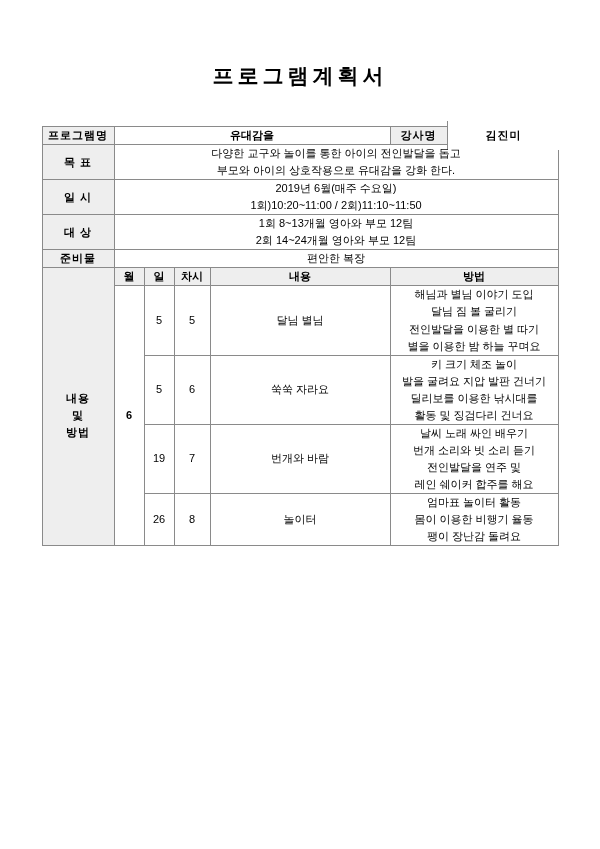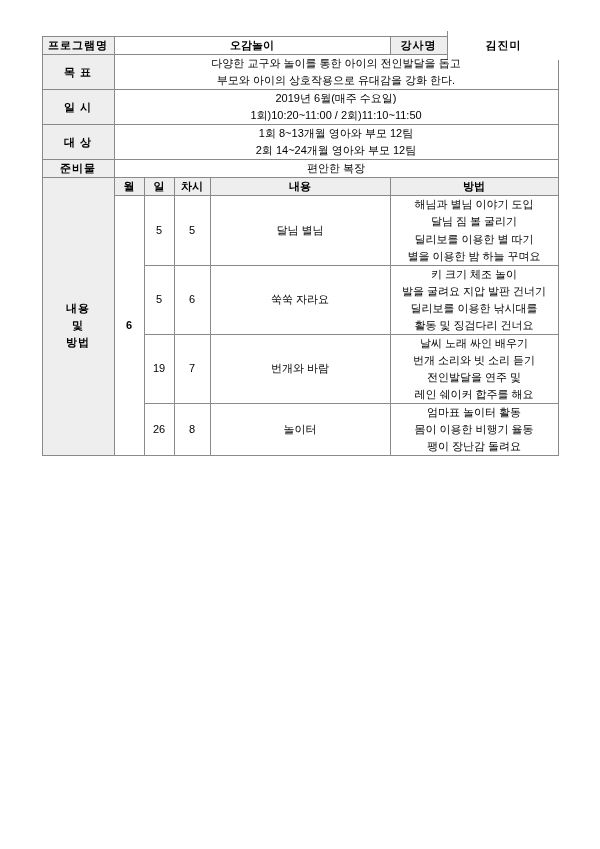--- a/index.html
+++ b/index.html
@@ -100,35 +100,36 @@
   .multiline {
     white-space: pre-line;
     margin-left: 20px;
   }
 </style>
 </head>
 <body>
 
 <div class="page">
 
+  <div class="doc-title">프로그램계획서</div>
 
   <table class="main">
     <colgroup>
       <col style="width:72px">
       <col style="width:30px">
       <col style="width:30px">
       <col style="width:36px">
       <col style="width:180px">
       <col style="width:168px">
     </colgroup>
     <tbody>
 
       <tr>
         <td class="lbl">프로그램명</td>
-        <td class="val val-strong" colspan="4">오감놀이</td>
+        <td class="val val-strong" colspan="4">유대감을</td>
         <td class="lbl" style="width:168px">
           <div style="display:flex">
             <div style="flex:0 0 56px">강사명</div>
             <div style="flex:1; background:#fff; margin:-6px -2px -6px 0; border-left:1px solid #8a8a8a; display:flex; align-items:center; justify-content:center; font-weight:bold; font-size:11px;">김진미</div>
           </div>
         </td>
       </tr>
 
       <tr>
         <td class="lbl">목  표</td>
@@ -165,21 +166,21 @@
       <tr>
         <td class="vert-label multiline" rowspan="4" style="border-top:none;">내용
 및
 방법</td>
         <td class="month-cell" rowspan="4">6</td>
         <td class="cell-c">5</td>
         <td class="cell-c">5</td>
         <td class="cell-content">달님 별님</td>
         <td class="cell-method multiline">해님과 별님 이야기 도입
 달님 짐 볼 굴리기
-딜리보를 이용한 별 따기
+전인발달을 이용한 별 따기
 별을 이용한 밤 하늘 꾸며요</td>
       </tr>
 
       <tr>
         <td class="cell-c">5</td>
         <td class="cell-c">6</td>
         <td class="cell-content">쑥쑥 자라요</td>
         <td class="cell-method multiline">키 크기 체조 놀이
 발을 굴려요 지압 발판 건너기
 딜리보를 이용한 낚시대를

